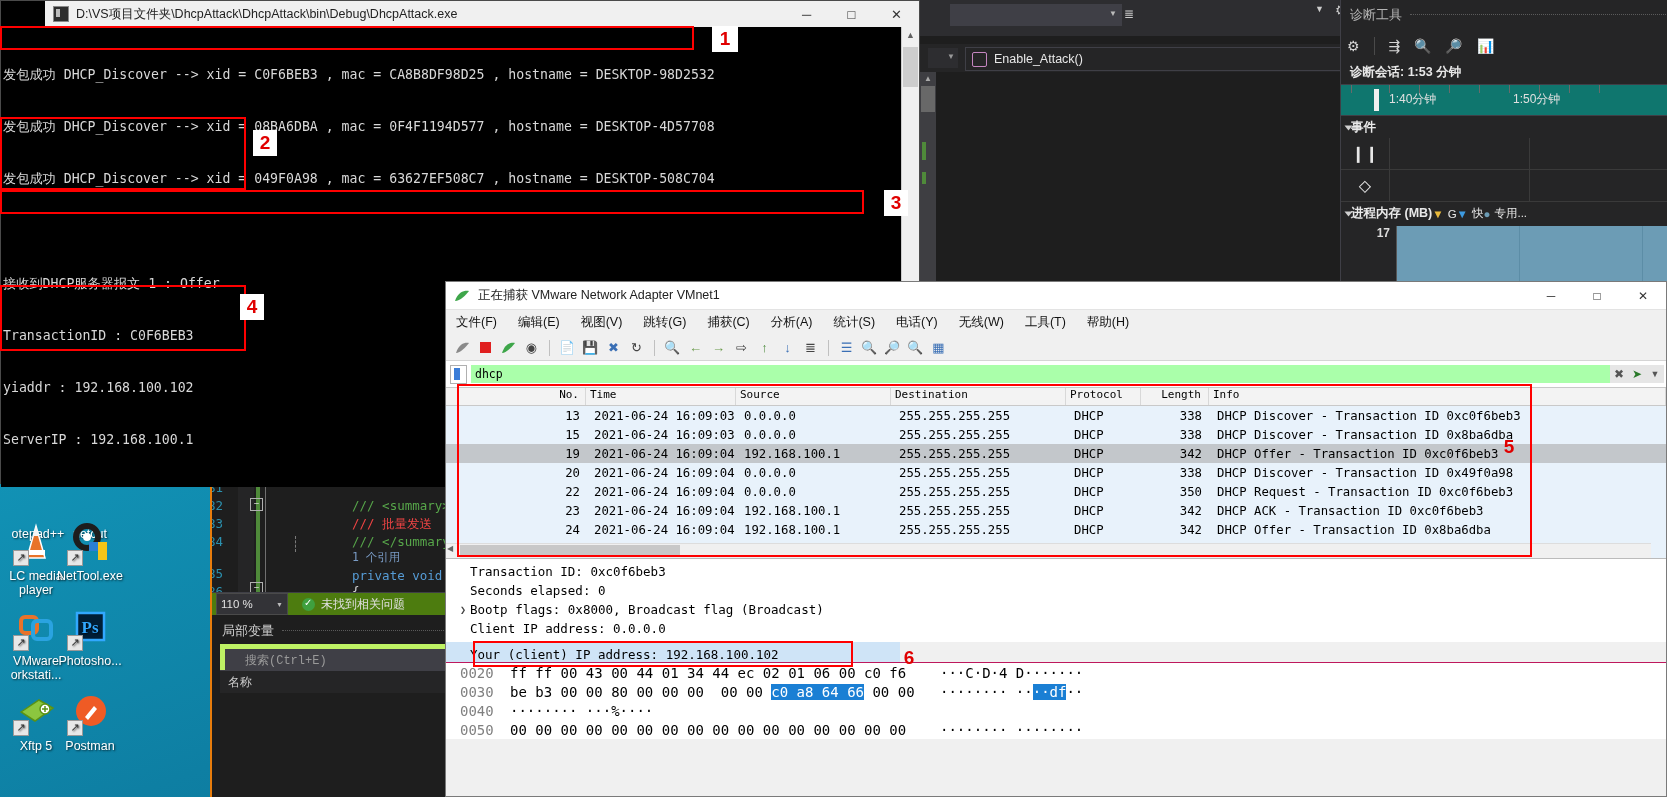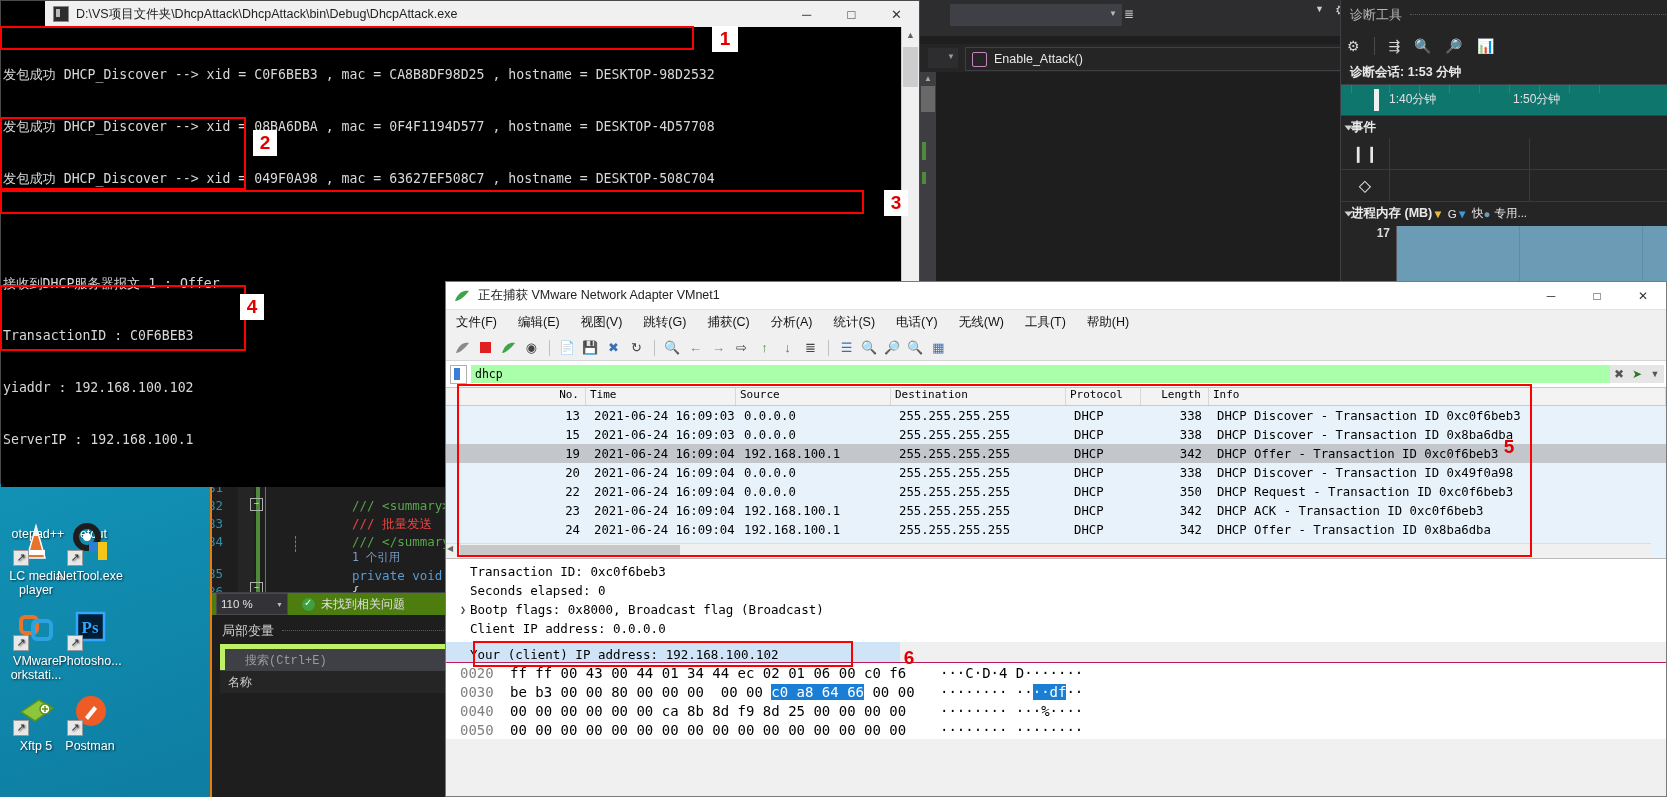--- a/index.html
+++ b/index.html
@@ -645,21 +645,20 @@
       <span class="hex-b">ff ff 00 43 00 44 01 34  44 ec 02 01 06 00 c0 f6</span>
       <span class="hex-a">···C·D·4 D·······</span>
     </div>
     <div class="hex-row">
       <span class="hex-off">0030</span>
       <span class="hex-b">be b3 00 00 80 00 00 00&nbsp; 00 00 <span class="hl">c0 a8 64 66</span> 00 00</span>
       <span class="hex-a">········ ··<span class="hl">··df</span>··</span>
     </div>
     <div class="hex-row">
       <span class="hex-off">0040</span>
-      <span class="hex-b">00 00 00 00 00 00 ca 8b  8d f9 8d 25 00 00 00 00</span>
       <span class="hex-a">········ ···%····</span>
     </div>
     <div class="hex-row">
       <span class="hex-off">0050</span>
       <span class="hex-b">00 00 00 00 00 00 00 00  00 00 00 00 00 00 00 00</span>
       <span class="hex-a">········ ········</span>
     </div>
   </div>
 </div>
 

